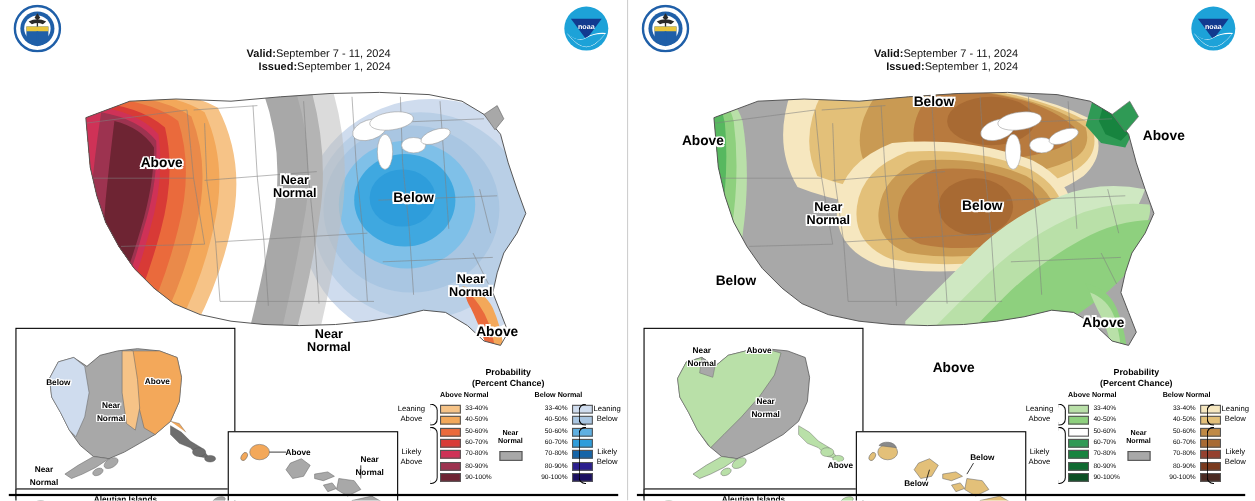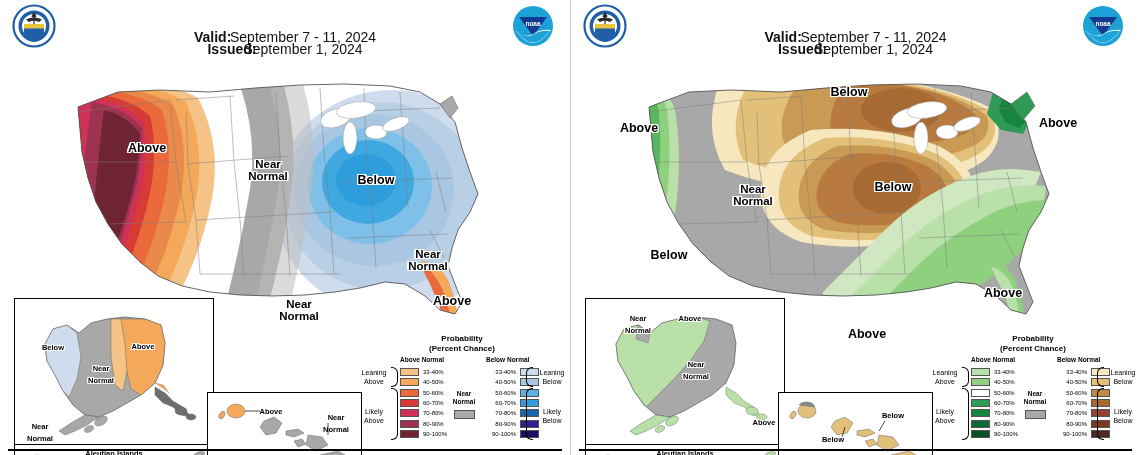--- a/index.html
+++ b/index.html
@@ -17,23 +17,23 @@
   
   .doc-seal { position:absolute; left:12px; top:4px; width:44px; height:44px; }
   .noaa-logo { position:absolute; right:14px; top:4px; width:46px; height:44px; }
   .map-title {
     position:absolute; left:0; right:0; top:6px;
     text-align:center;
     font-size:24px; font-weight:400; color:#111;
     letter-spacing:-0.2px;
   }
   .date-block {
-    position:absolute; left:50%; top:32px; transform:translateX(-50%);
-    font-size:14px; color:#111; line-height:11.5px; white-space:nowrap;
-    text-align:center;
+    position:absolute; left:50%; top:44px; transform:translateX(-50%);
+    font-size:10px; color:#111; line-height:11.5px; white-space:nowrap;
+    text-align:right;
   }
   .date-block b { font-weight:700; }
   .date-block .dlabel { display:inline-block; width:36px; }
 
   
   .mapwrap { position:absolute; left:0; top:52px; width:570px; height:300px; }
   .mapwrap svg { display:block; }
 
   
   .mlabel {

